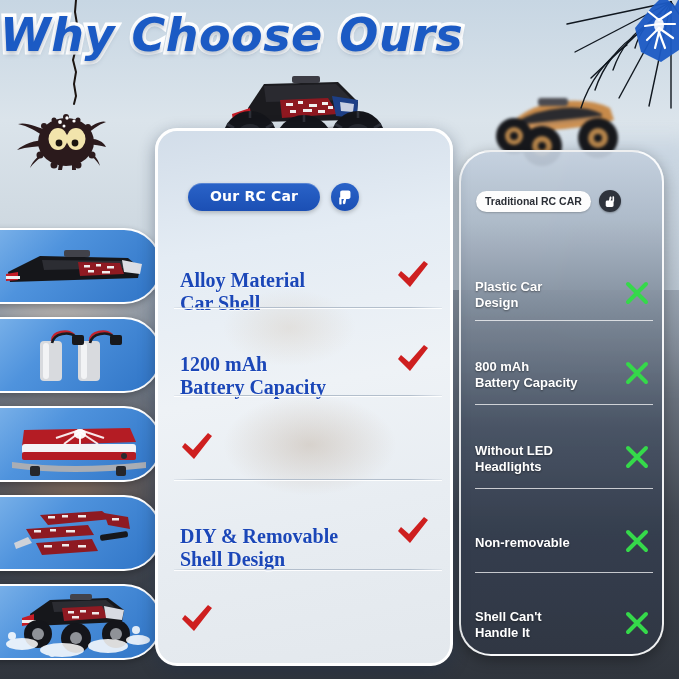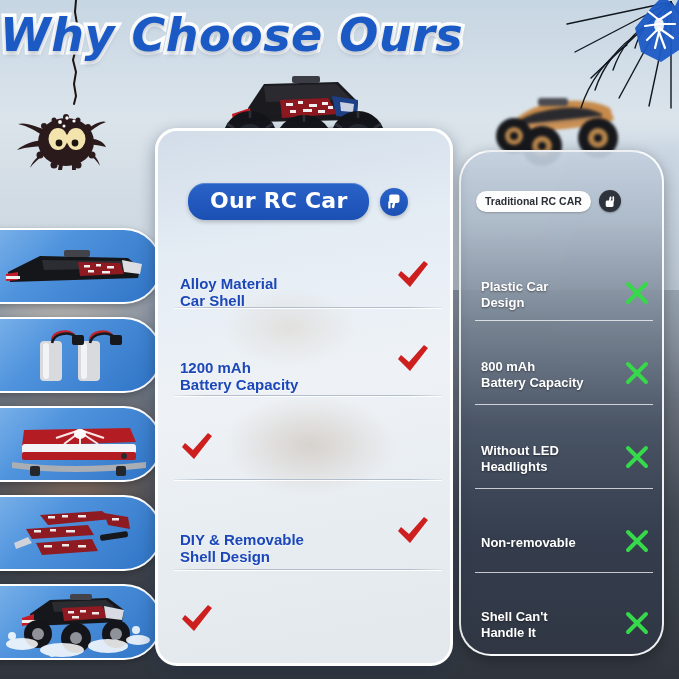--- a/index.html
+++ b/index.html
@@ -133,21 +133,21 @@
   .circ-trad {
     width: 22px; height: 22px; border-radius: 50%;
     background: #2e333c;
     display: flex; align-items: center; justify-content: center;
     box-shadow: 0 1px 2px rgba(0,0,0,0.3);
   }
 
   .rrow {
     position: absolute; left: 0; width: 205px;
     display: flex; align-items: center; justify-content: space-between;
-    padding: 0 16px 0 20px;
+    padding: 0 16px 0 14px;
     height: 70px;
   }
   .rrow-text {
     color: #ffffff;
     font-weight: bold;
     font-size: 13px;
     line-height: 1.22;
     text-shadow: 0 1px 2px rgba(0,0,0,0.45);
     max-width: 128px;
   }
@@ -171,21 +171,21 @@
   }
   .panel-left .lp-inner { position: relative; width: 100%; height: 100%; }
 
   .badge-ours {
     position: absolute; left: 30px; top: 52px;
     display: flex; align-items: center; gap: 11px;
   }
   .pill-ours {
     background: linear-gradient(180deg, #2a63c8 0%, #1b4fb4 100%);
     color: #ffffff;
-    font-size: 22px;
+    font-size: 14px;
     font-weight: bold;
     padding: 5px 22px 7px 22px;
     border-radius: 17px;
     white-space: nowrap;
     box-shadow: 0 2px 4px rgba(0,0,0,0.22), inset 0 1px 0 rgba(255,255,255,0.22);
     font-family: "DejaVu Sans", sans-serif;
     letter-spacing: 0.2px;
   }
   .circ-ours {
     width: 28px; height: 28px; border-radius: 50%;
@@ -196,24 +196,24 @@
 
   .lrow {
     position: absolute; left: 0; width: 298px;
     display: flex; align-items: center; justify-content: space-between;
     padding: 0 26px 0 22px;
     height: 74px;
   }
   .lrow-text {
     color: #1B47B8;
     font-weight: bold;
-    font-size: 15px;
+    font-size: 20px;
     line-height: 1.16;
     max-width: 205px;
-    font-family: Liberation Sans, sans-serif;
+    font-family: Liberation Serif, serif;
     text-shadow: 0 1px 1px rgba(255,255,255,0.7);
     margin-top: 32px;
   }
   .lsep {
     position: absolute; left: 16px; width: 268px; height: 1px;
     background: linear-gradient(90deg, rgba(190,200,212,0.25) 0%, rgba(176,188,202,0.95) 12%, rgba(176,188,202,0.95) 88%, rgba(190,200,212,0.25) 100%);
     box-shadow: 0 1px 0 rgba(255,255,255,0.9);
   }
 
   .mark { flex: 0 0 auto; }

